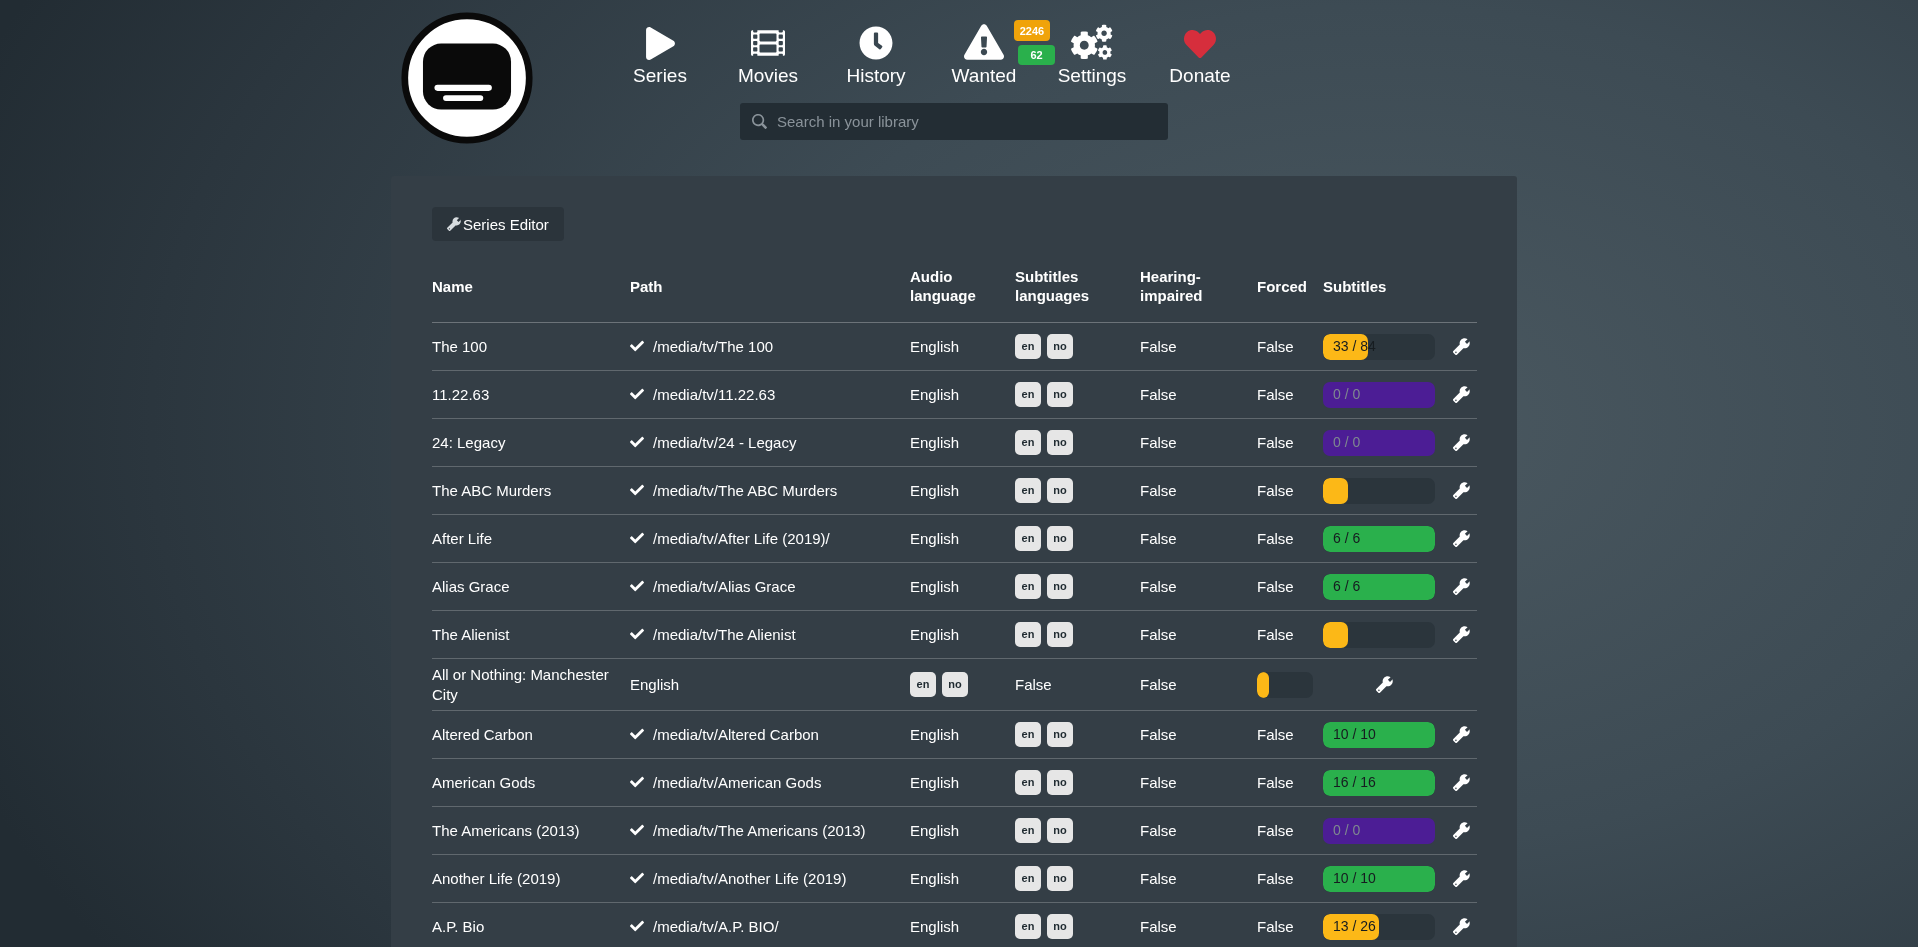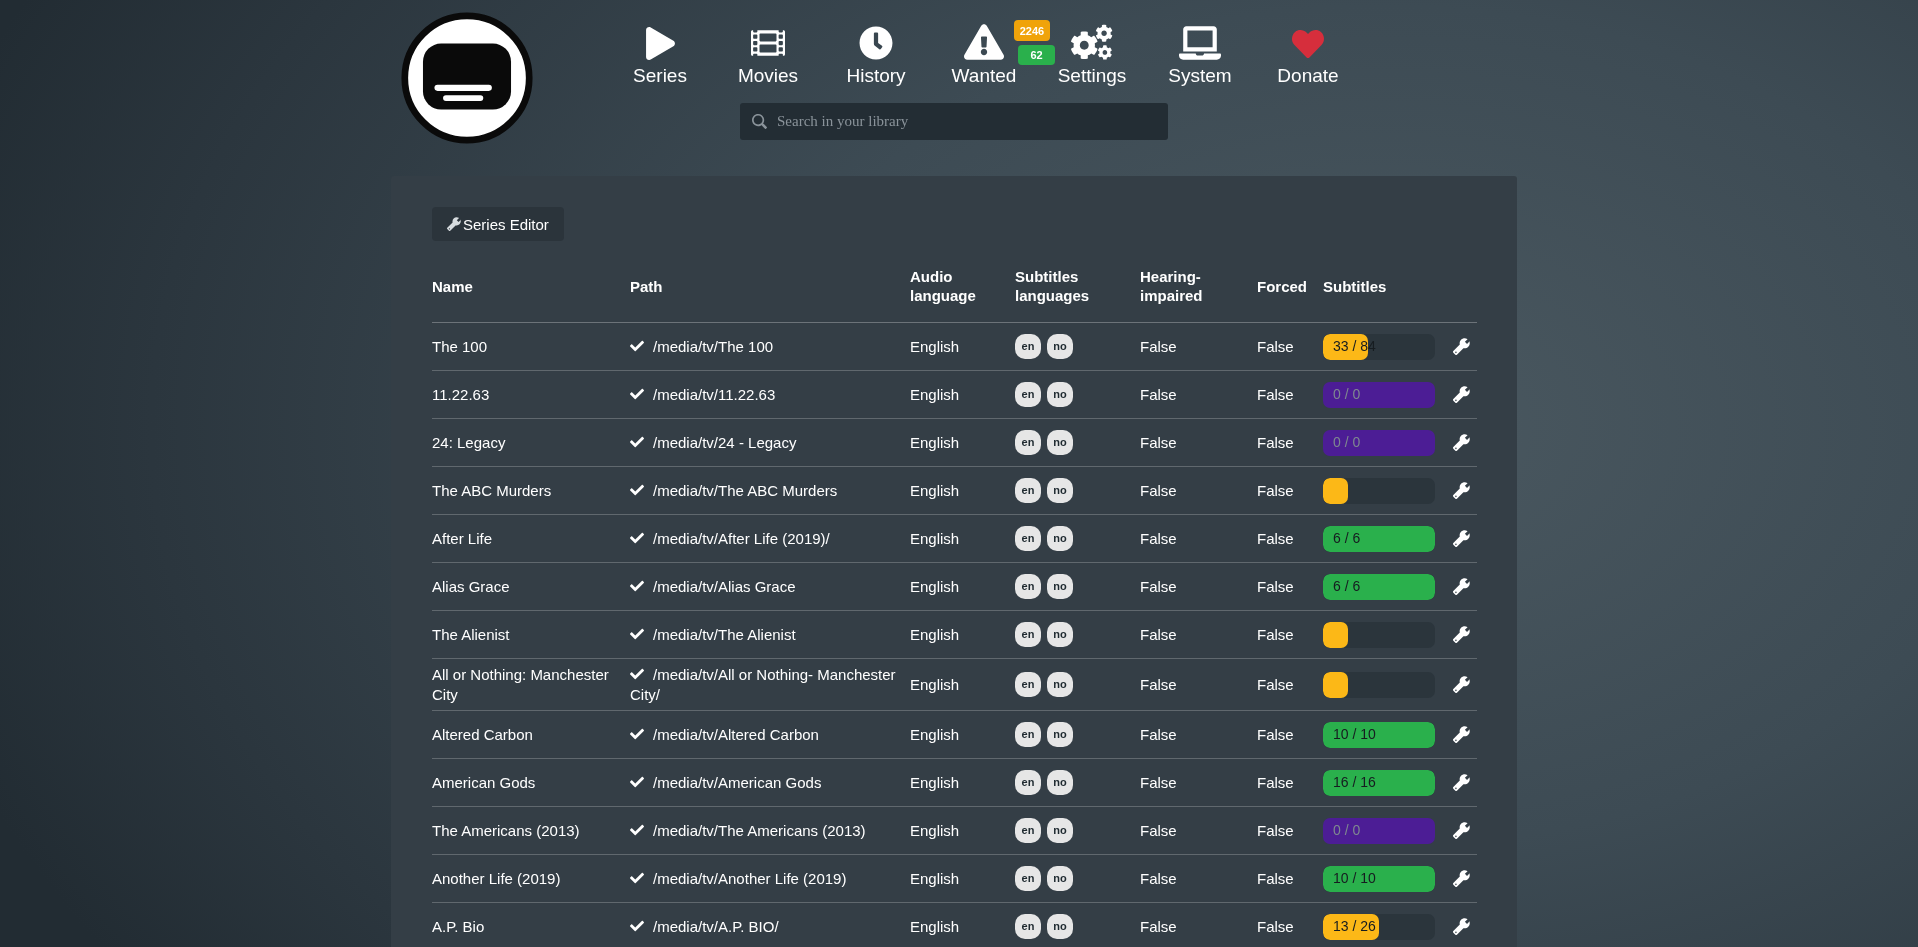--- a/index.html
+++ b/index.html
@@ -22,21 +22,21 @@
   .nav-label { margin-top:5px; font-size:19px; color:#fff; }
   .badge { position:absolute; border-radius:4px; color:#fff; font-size:11px; font-weight:bold;
            display:flex; align-items:center; justify-content:center; z-index:3; }
   .badge-yellow { left:84px; top:6px;  width:36px; height:21px; background:#f0a30a; }
   .badge-green  { left:88px; top:31px; width:37px; height:20px; background:#2ab04c; }
 
   .search { position:absolute; left:740px; top:103px; width:428px; height:37px;
             background:#232d34; border-radius:3px; display:flex; align-items:center; padding:0 12px; }
   .search svg { fill:#8a939a; width:15px; height:15px; flex:0 0 auto; }
   .search input { flex:1; margin-left:10px; background:transparent; border:none; outline:none;
-                  color:#a3a3a3; font-size:15px; font-family:Liberation Serif, serif; }
+                  color:#a3a3a3; font-size:15px; font-family:Liberation Sans, sans-serif; }
   .search input::placeholder { color:#8a939a; }
 
   
   .panel { position:absolute; left:391px; top:176px; width:1126px; height:790px;
            background:#343e46; border-radius:3px; padding:0 40px 0 41px; }
   .btn-editor { margin-top:31px; height:34px; display:inline-flex; align-items:center; gap:2px;
                 background:#2b343b; border:none; border-radius:4px; padding:0 15px;
                 color:#fff; font-size:15px; font-family:"Liberation Sans", sans-serif; cursor:pointer; }
   .btn-editor svg { fill:#d7dcdf; width:14px; height:14px; }
 
@@ -46,21 +46,21 @@
   .thead { min-height:71px; align-items:center; border-bottom:1px solid rgba(255,255,255,.28);
            font-weight:bold; font-size:15px; line-height:1.25; }
   .thead .hcell { padding-right:10px; }
   .trow { min-height:48px; align-items:center; border-bottom:1px solid rgba(255,255,255,.22);
           font-size:15px; padding:6px 0; }
   .cell { display:flex; align-items:center; padding-right:10px; line-height:1.3; }
   .name-cell { cursor:pointer; }
   .path-cell .check { width:14px; height:14px; fill:#fff; margin-right:9px; vertical-align:-1px; display:inline-block; }
   .langs { gap:6px; }
   .lang-badge { background:#e6e6e6; color:#1f2a30; font-size:11px; font-weight:bold;
-                border-radius:10px; width:26px; height:25px; display:inline-flex;
+                border-radius:5px; width:26px; height:25px; display:inline-flex;
                 align-items:center; justify-content:center; }
   .bar { position:relative; width:114px; height:26px; border-radius:7px; background:#2b353c; overflow:hidden; }
   .bar.empty { background:#4c1d95; }
   .bar .fill { position:absolute; left:0; top:0; height:100%; border-radius:7px; }
   .bar .bar-label { position:absolute; left:10px; top:0; height:100%; display:flex; align-items:center;
                     font-size:14px; color:#161c20; white-space:nowrap; }
   .bar.empty .bar-label { color:#7f8890; }
   .actions { justify-content:center; padding-right:0; }
   .actions svg { width:17px; height:17px; fill:#fff; cursor:pointer; }
 </style>
@@ -124,28 +124,20 @@
       <svg viewBox="0 0 640 512" width="44" height="36">
         <use href="#cogp" transform="translate(0,96) scale(0.81)"></use>
         <use href="#cogp" transform="translate(368,0) scale(0.5)"></use>
         <use href="#cogp" transform="translate(400,300) scale(0.42)"></use>
       </svg>
     </span>
     <span class="nav-label">Settings</span>
   </div>
   <div class="nav-item">
     <span class="nav-icon">
-      <svg viewBox="0 0 640 512" width="42" height="34">
-          <path d="M624 416H381.54c-.74 19.81-14.71 32-32.74 32H288c-18.69 0-33.02-17.47-32.77-32H16c-8.8 0-16 7.2-16 16v16c0 35.2 28.8 64 64 64h512c35.2 0 64-28.8 64-64v-16c0-8.8-7.2-16-16-16zM576 48c0-26.4-21.6-48-48-48H112C85.6 0 64 21.6 64 48v336h512V48zm-64 272H128V64h384v256z"></path>
-        </svg>
-    </span>
-    <span class="nav-label">System</span>
-  </div>
-  <div class="nav-item">
-    <span class="nav-icon">
       <svg viewBox="0 0 512 512" width="36" height="32" style="fill:#d62e3c">
           <path d="M462.3 62.6C407.5 15.9 326 24.3 275.7 76.2L256 96.5l-19.7-20.3C186.1 24.3 104.5 15.9 49.7 62.6c-62.8 53.6-66.1 149.8-9.9 207.9l193.5 199.8c12.5 12.9 32.8 12.9 45.3 0l193.5-199.8c56.3-58.1 53-154.3-9.8-207.9z"></path>
         </svg>
     </span>
     <span class="nav-label">Donate</span>
   </div>
 </div>
 
 <div class="search">
   <svg viewBox="0 0 512 512">
@@ -416,25 +408,20 @@
       <svg viewBox="0 0 512 512">
               <use href="#wrenchp"></use>
             </svg>
     </div>
   </div>
 
   <div class="trow">
     <div class="cell name-cell">
             <span class="b-name">All or Nothing: Manchester City</span>
           </div>
-    <div class="cell path-cell">
-      <span><svg class="check" viewBox="0 0 512 512">
-                <use href="#checkp"></use>
-              </svg><span class="b-path">/media/tv/All or Nothing- Manchester City/</span></span>
-    </div>
     <div class="cell">
             <span class="b-audio">English</span>
           </div>
     <div class="cell langs">
       <span class="lang-badge b-lang0">en</span>
       <span class="lang-badge b-lang1">no</span>
     </div>
     <div class="cell">
             <span class="b-hi">False</span>
           </div>

